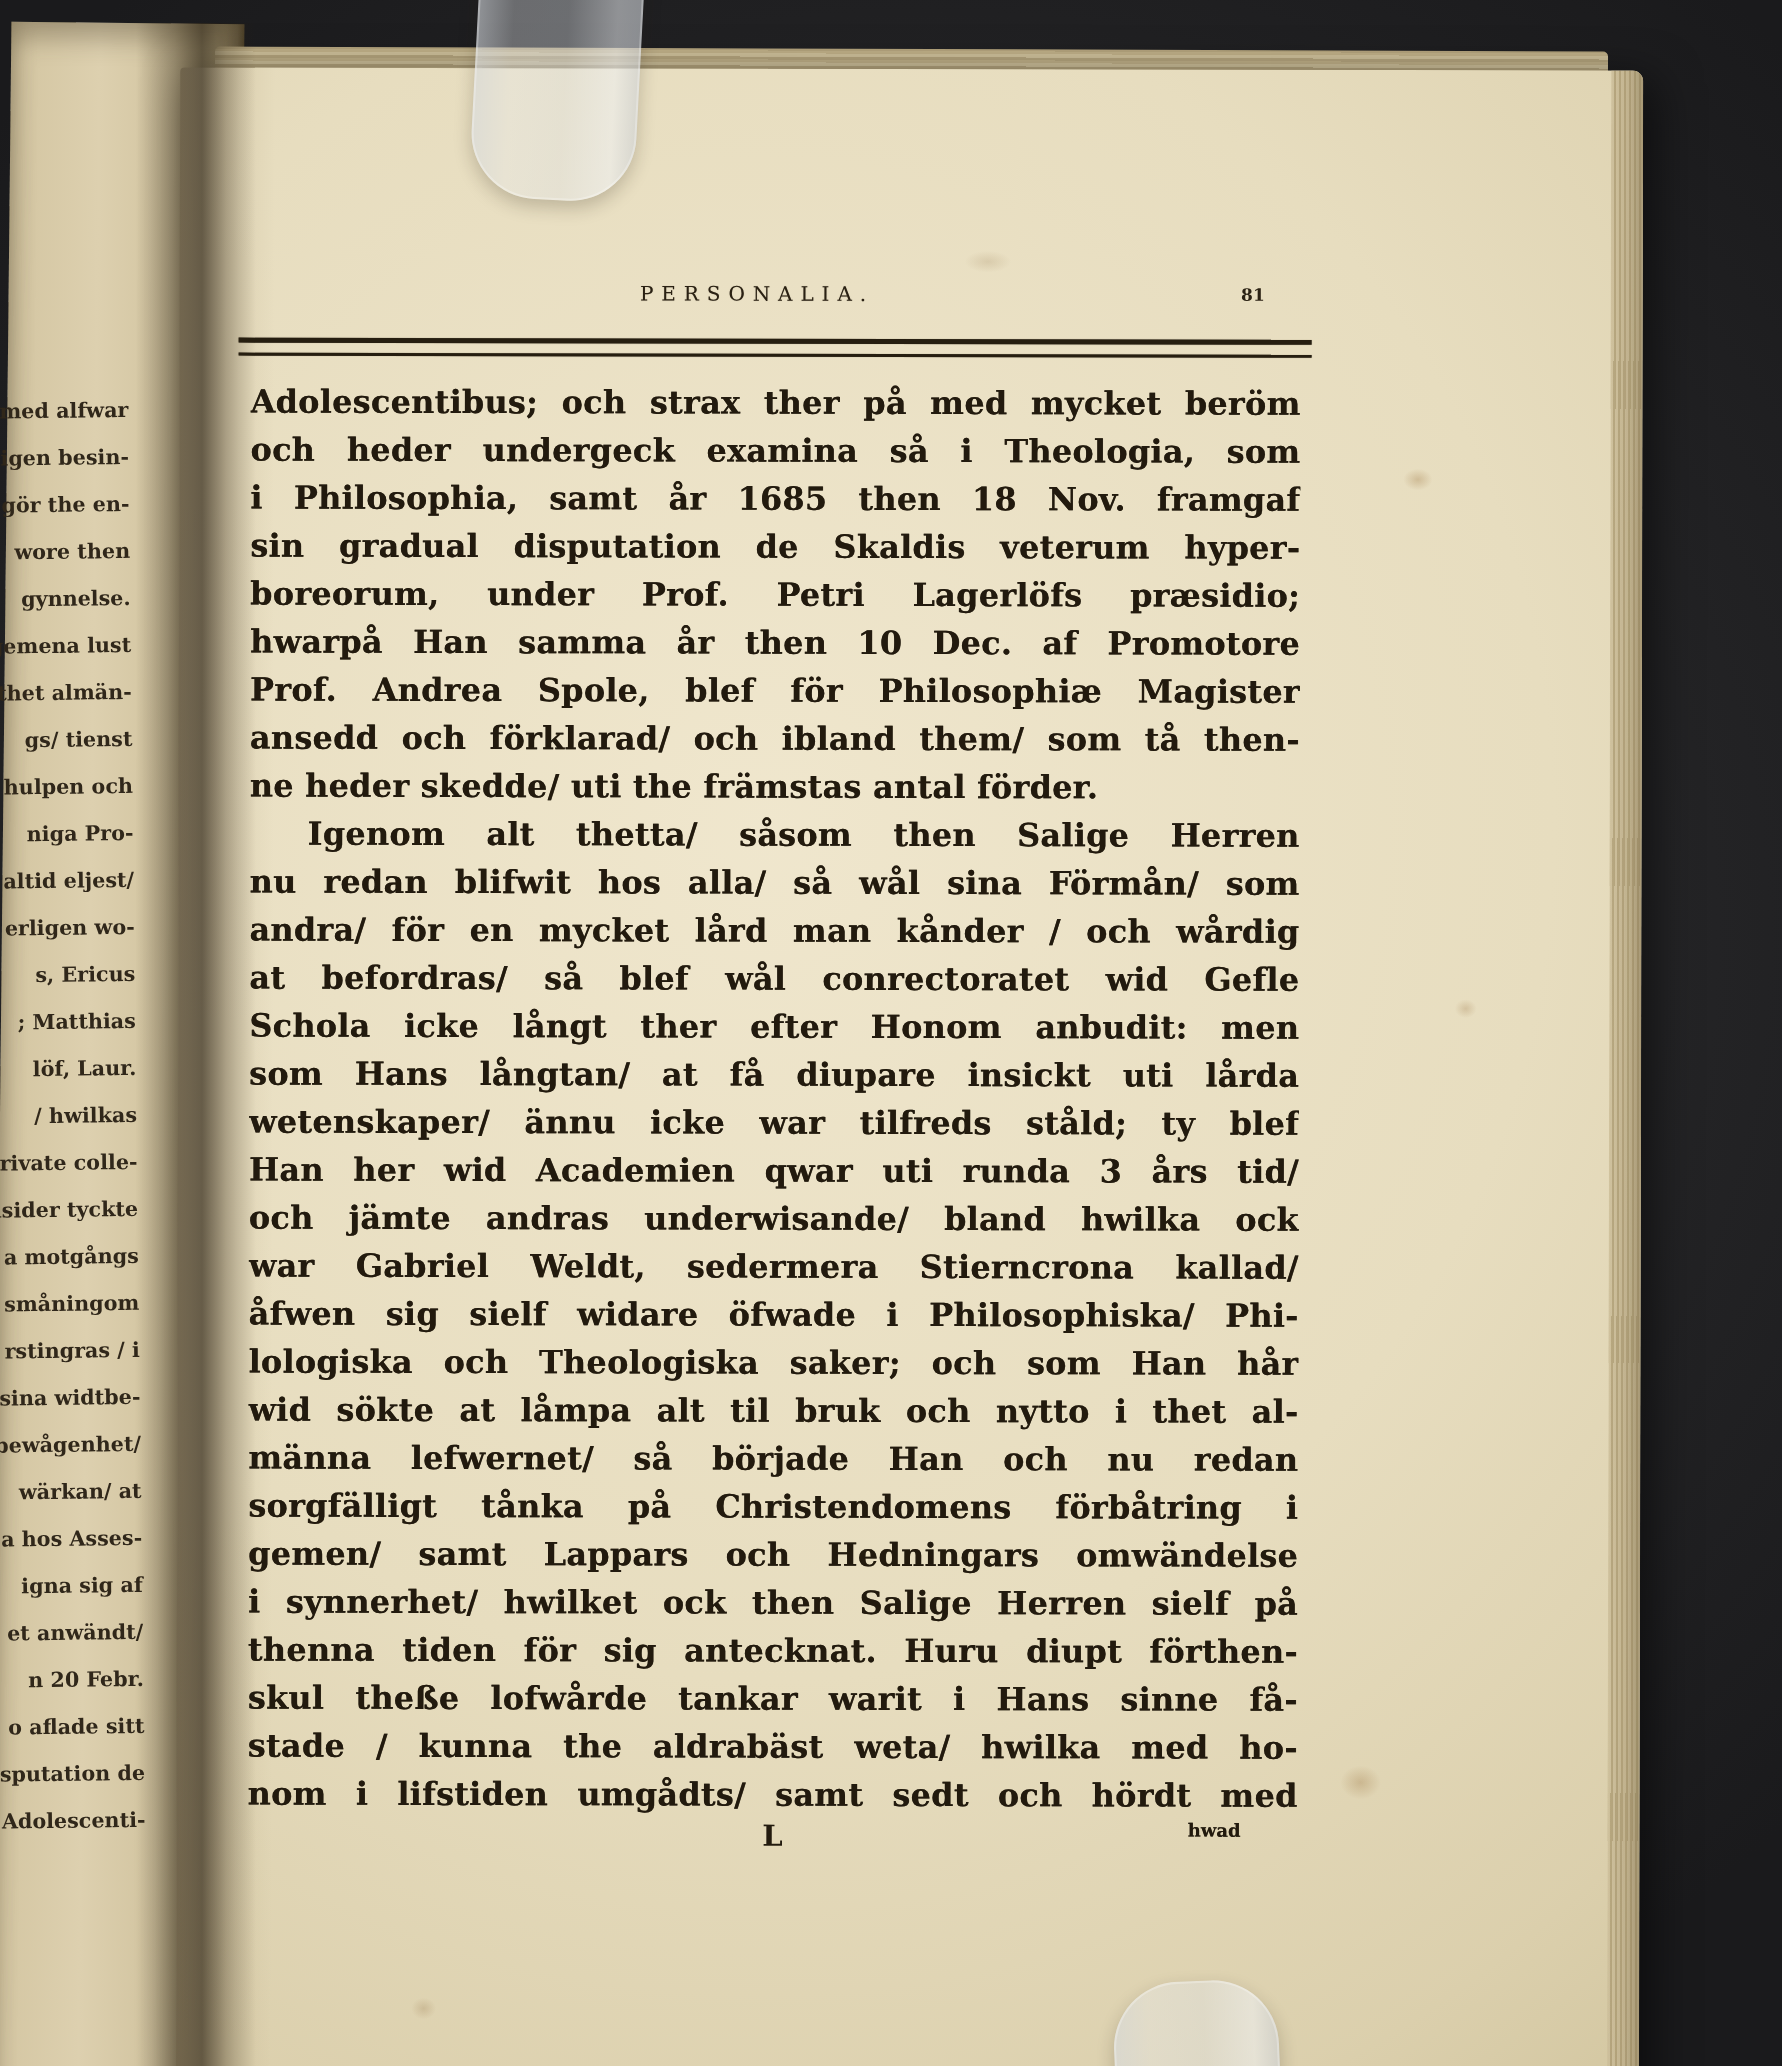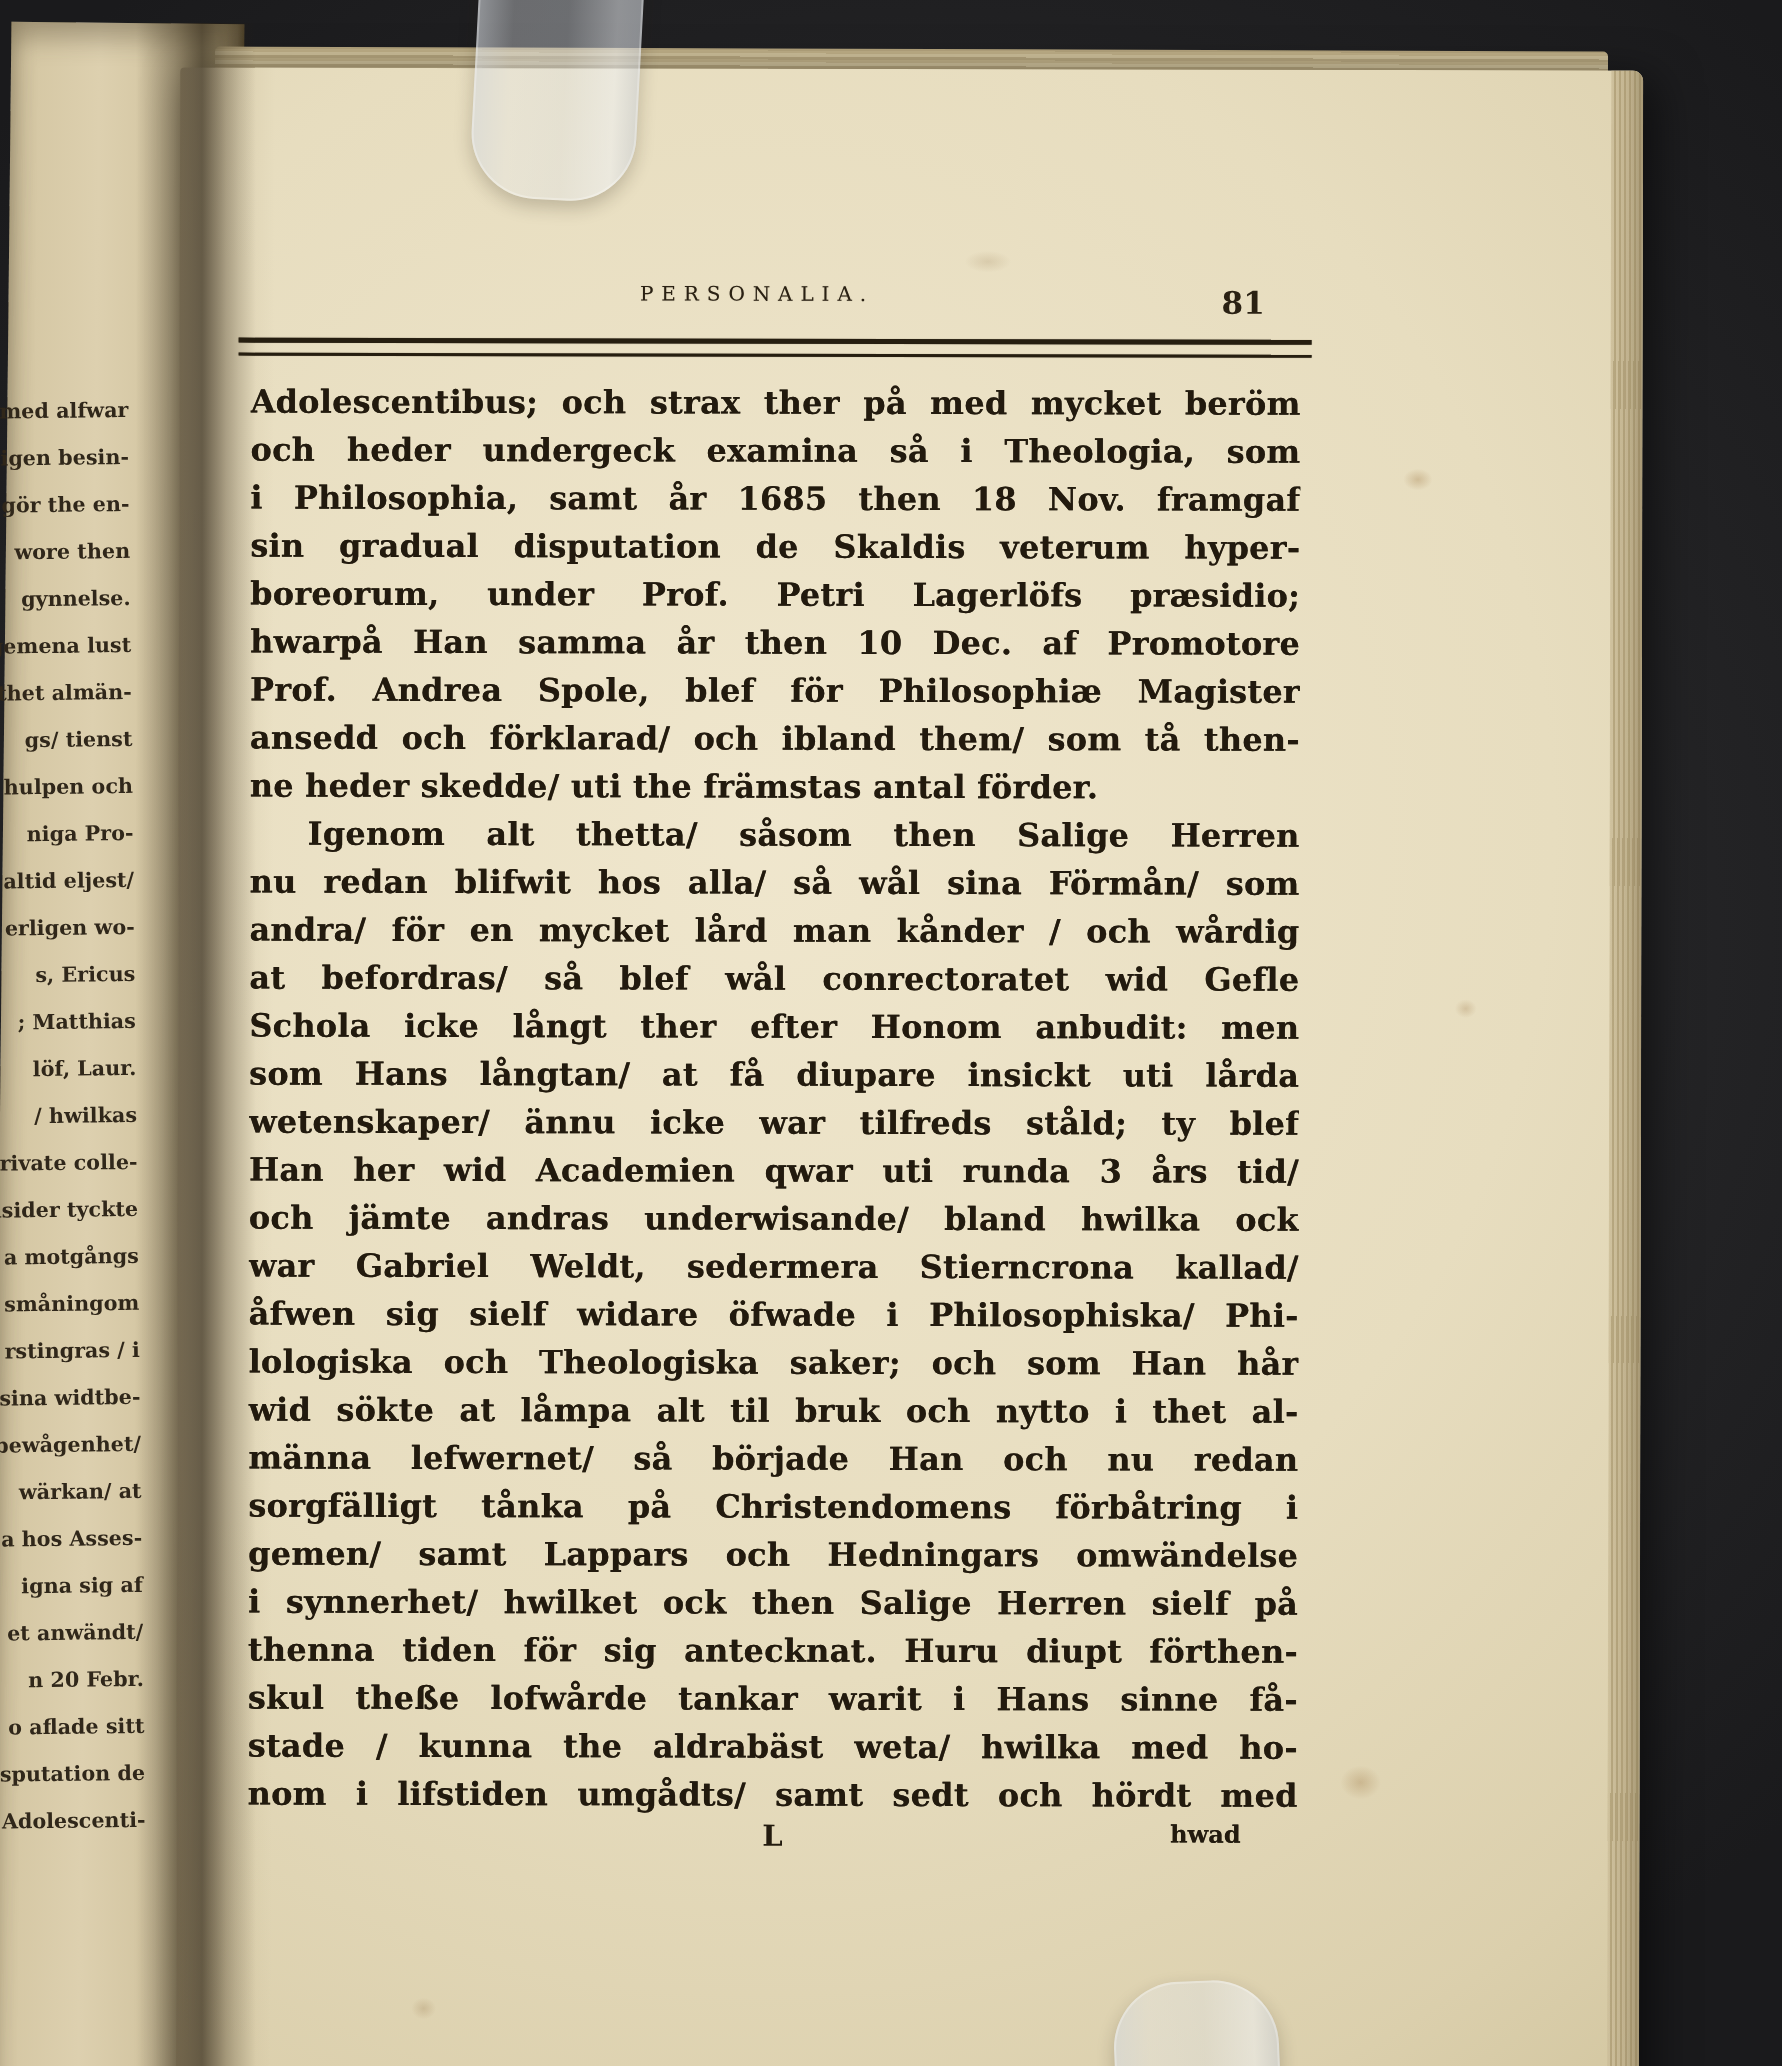--- a/index.html
+++ b/index.html
@@ -59,40 +59,40 @@
 
   
   .page-inner { position:absolute; left:71px; top:0; width:1050px; color:#241c11; }
   .page-header { position:relative; margin-top:213px; height:38px; }
   .running-title {
     position:absolute; left:50%; transform:translateX(-58%);
     font-size:20px; letter-spacing:7.9px; font-weight:500; color:#2a2113;
     text-shadow:0 0 0.8px rgba(42,33,19,0.35);
   }
   .page-number {
-    position:absolute; right:36px; top:1.7px; font-size:31px; font-weight:700; color:#2a2113;
+    position:absolute; right:36px; top:1.7px; font-size:17px; font-weight:700; color:#2a2113;
   }
   .double-rule { margin:19px 0 0 -11.6px; width:calc(100% + 23px); }
   .double-rule .rule { background:#261e10; box-shadow:0 0 0.8px rgba(38,30,16,0.6); }
   .double-rule .r1 { height:4.5px; margin-bottom:10.3px; }
   .double-rule .r2 { height:3.7px; }
 
   .body-text {
     margin-top:21.5px;
     font-size:32px; line-height:48px; font-weight:700; letter-spacing:0.2px;
     color:#221a0e;
     text-shadow:0.2px 0 0 rgba(34,26,14,0.8);
   }
   .body-text .text-line { text-align:justify; text-align-last:justify; height:48px; overflow:hidden; }
   .body-text .text-line.last { text-align-last:left; }
   .body-text .text-line.indent { padding-left:58px; }
 
   .footer-line { position:relative; height:48px; font-weight:700; color:#221a0e; }
   .signature-mark { position:absolute; left:50%; transform:translateX(-50%); font-size:29px; }
-  .catchword { position:absolute; right:57px; font-size:24px; text-shadow:0.2px 0 0 rgba(34,26,14,0.8); }
+  .catchword { position:absolute; right:57px; font-size:18px; text-shadow:0.2px 0 0 rgba(34,26,14,0.8); }
 
   
   .stain { position:absolute; border-radius:50%; pointer-events:none; }
   .stain.s1 { left:1219px; top:395px;  width:39px;  height:29px;  background:radial-gradient(closest-side, rgba(152,112,58,0.30), transparent 75%); }
   .stain.s2 { left:1157px; top:1690px; width:54px; height:45px; background:radial-gradient(closest-side, rgba(148,106,52,0.28), transparent 75%); }
   .stain.s3 { left:1273px; top:926px; width:29px;  height:25px;  background:radial-gradient(closest-side, rgba(150,110,60,0.25), transparent 75%); }
   .stain.s4 { left:231px;  top:1926px; width:33px;  height:29px;  background:radial-gradient(closest-side, rgba(140,104,58,0.22), transparent 75%); }
   .stain.s5 { left:777px; top:178px;  width:62px; height:29px;  background:radial-gradient(closest-side, rgba(140,110,66,0.18), transparent 75%); }
 
   

